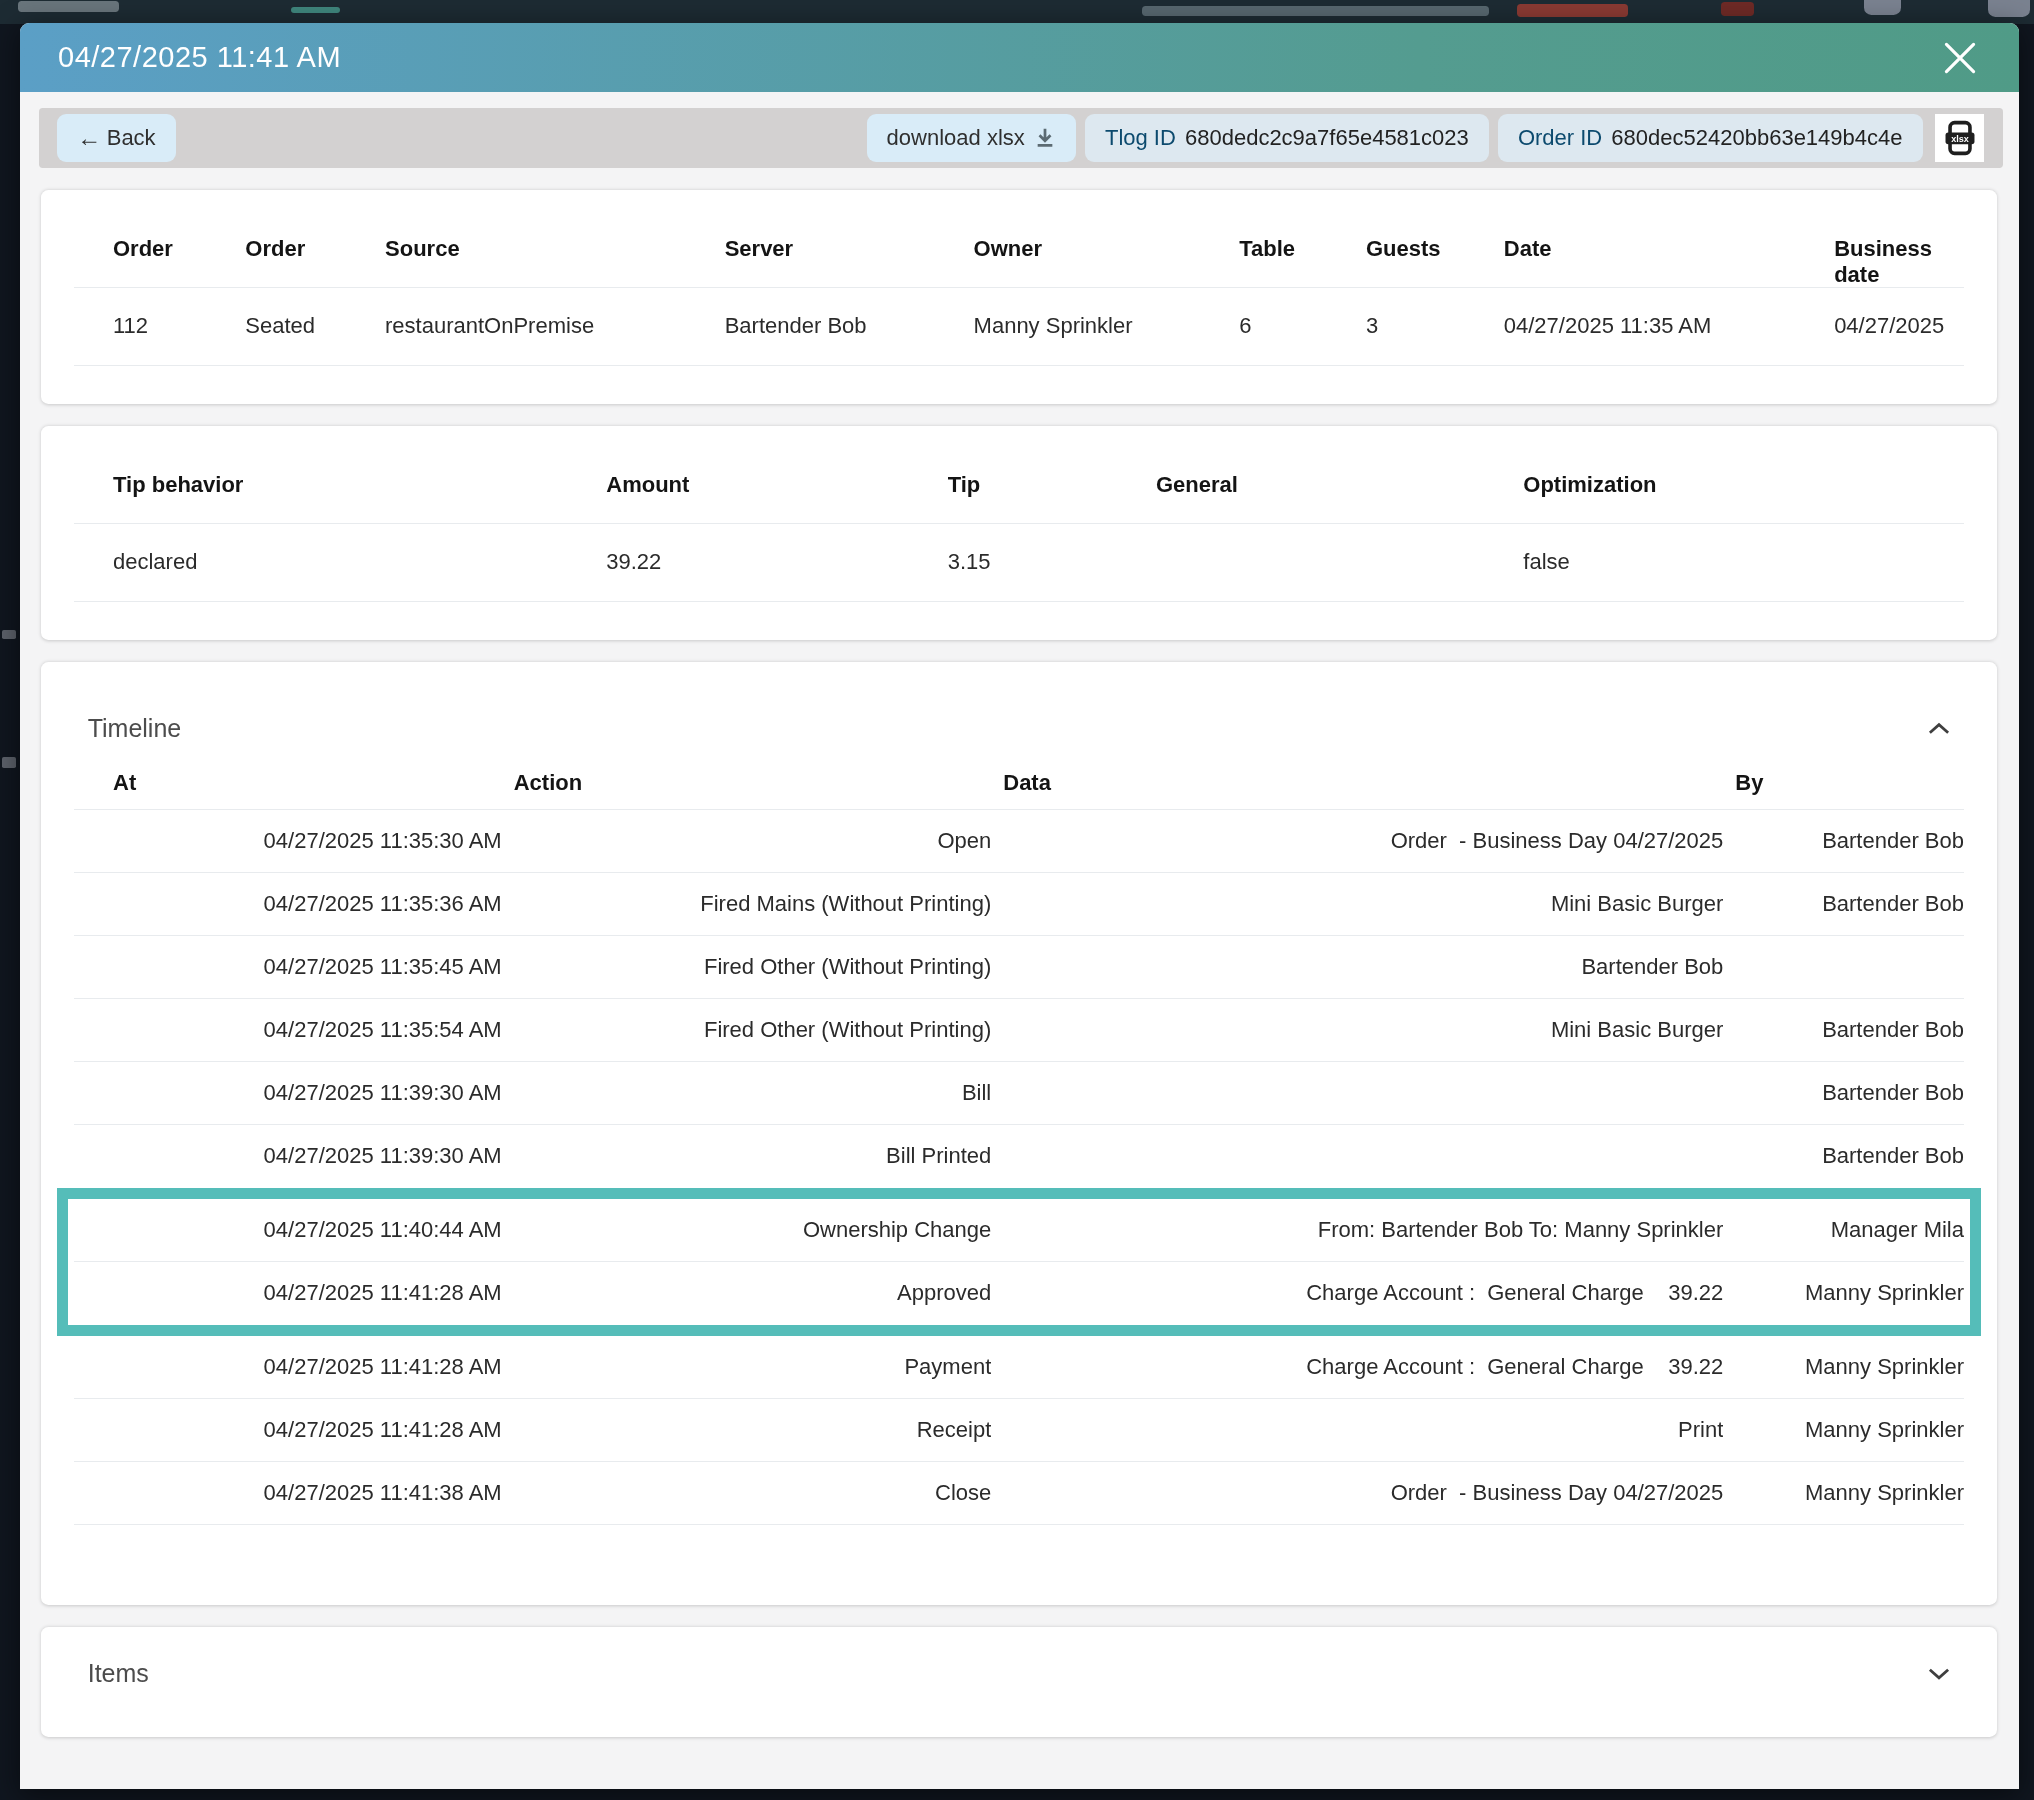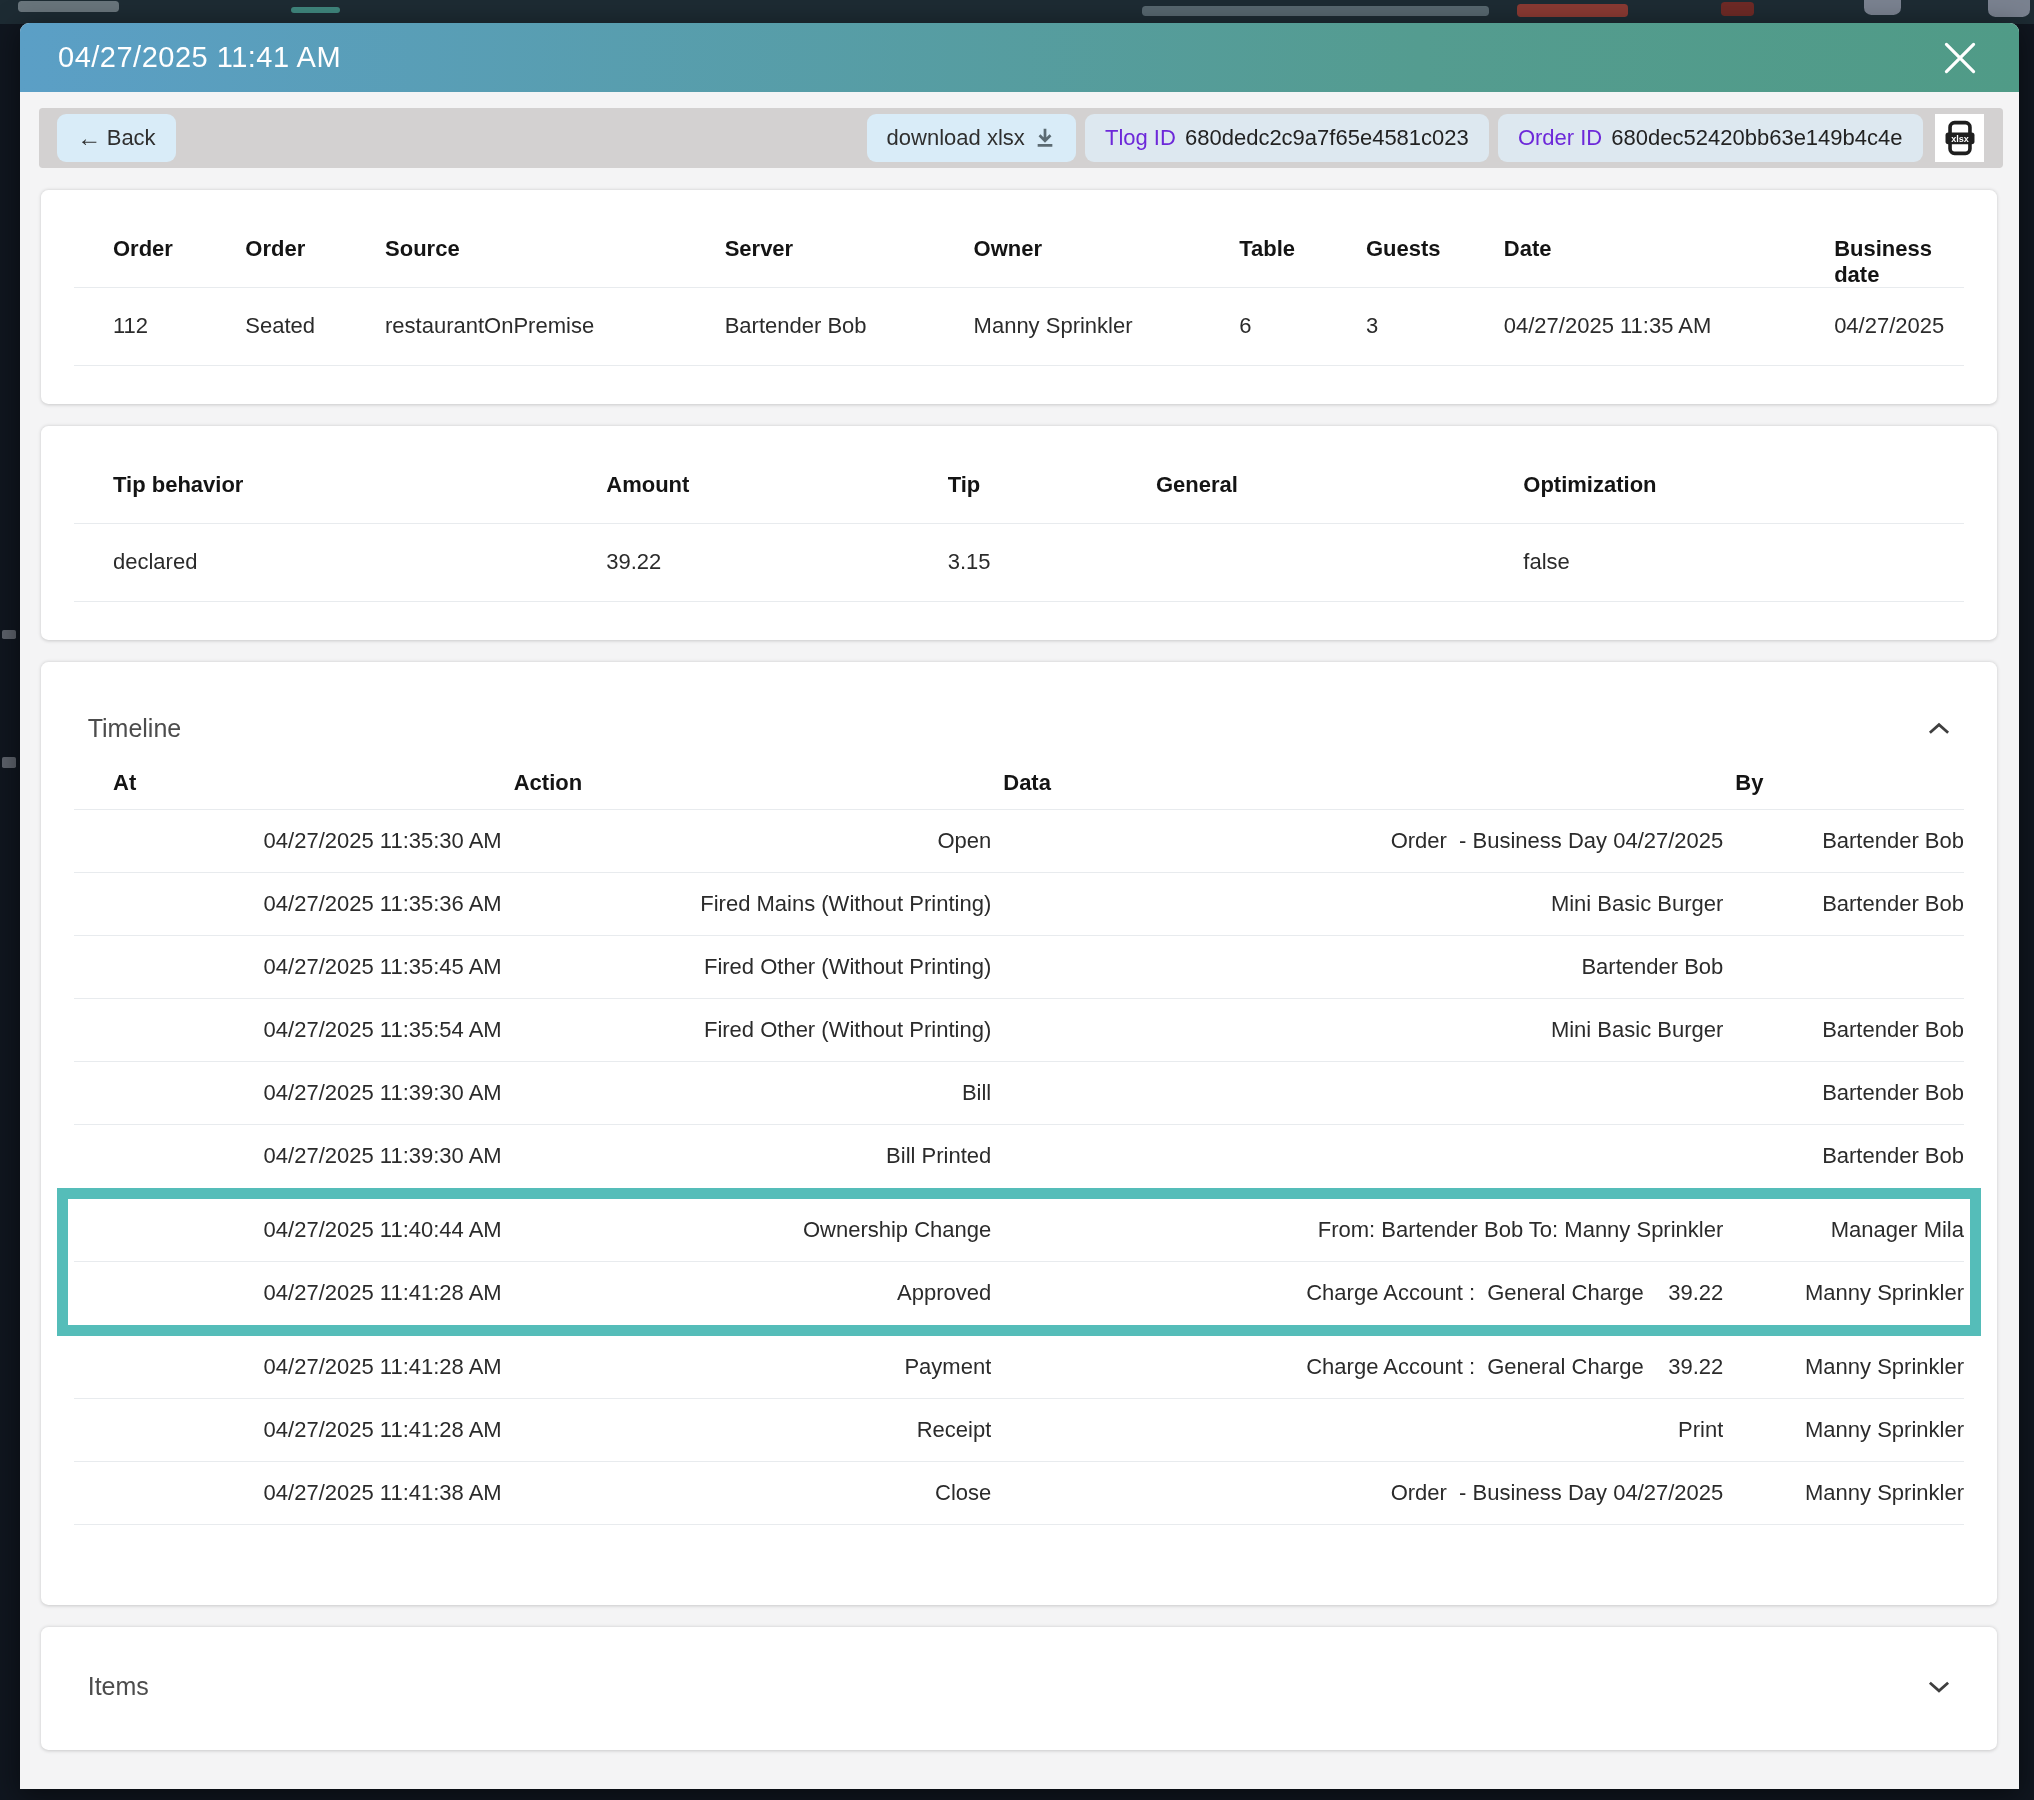--- a/index.html
+++ b/index.html
@@ -43,21 +43,21 @@
   .toolbar {
     margin:15.5px 16.4px 0 19px; height:60px; background:#d3d1d1; border-radius:3.7px;
     display:flex; align-items:center; padding:0 18.3px; gap:9.1px;
   }
   .btn, .chip {
     height:48px; display:flex; align-items:center; gap:9.1px;
     padding:0 20px; border-radius:9.1px; font-size:22px; color:#2f2f2f;
   }
   .btn { background:#d9ecf8; cursor:pointer; }
   .chip { background:#dde8f0; }
-  .chip .chip-label { color:#6d28d9; }
+  .chip .chip-label { color:#0c4a6e; }
   .chip .chip-value { color:#222; }
   .spacer { flex:1; }
   .xlsx-btn { width:49px; height:48px; background:#ffffff; border-radius:0; display:flex; align-items:center; justify-content:center; cursor:pointer; margin-left:3.7px; }
 
   
   .card {
     background:#fff; border-radius:7.3px; margin:22px 22px 0 21px;
     box-shadow:0 0.9px 3.7px rgba(0,0,0,.18); padding:0 33px;
   }
   .grid-row { display:grid; align-items:center; padding-left:39px;gap:12px; }
@@ -78,21 +78,21 @@
   .section-title { font-size:25px; color:#4c4c4c; }
   .chev { margin-left:auto; cursor:pointer; display:flex; align-items:center; }
   .tl-head { height:55px; align-items:end; padding-bottom:12.8px; }
   .t-row { height:63px;text-align:right; }
   .hl-box { border:11px solid #55bdb9; margin:0 -17.4px; }
   .hl-box .t-row { margin:0 6.4px; }
   .hl-box .t-row:last-child { border-bottom:none; }
   .no-sep { border-bottom:none !important; }
 
   
-  .card-items { padding-top:33px; padding-bottom:37px; margin-bottom:0; }
+  .card-items { padding-top:20px; padding-bottom:37px; margin-bottom:0; }
 
   svg { display:block; }
 </style>
 </head>
 <body>
 
 <div class="backdrop-top">
   <div class="bd-blob bd-text1"></div>
   <div class="bd-blob bd-teal"></div>
   <div class="bd-blob bd-text2"></div>

